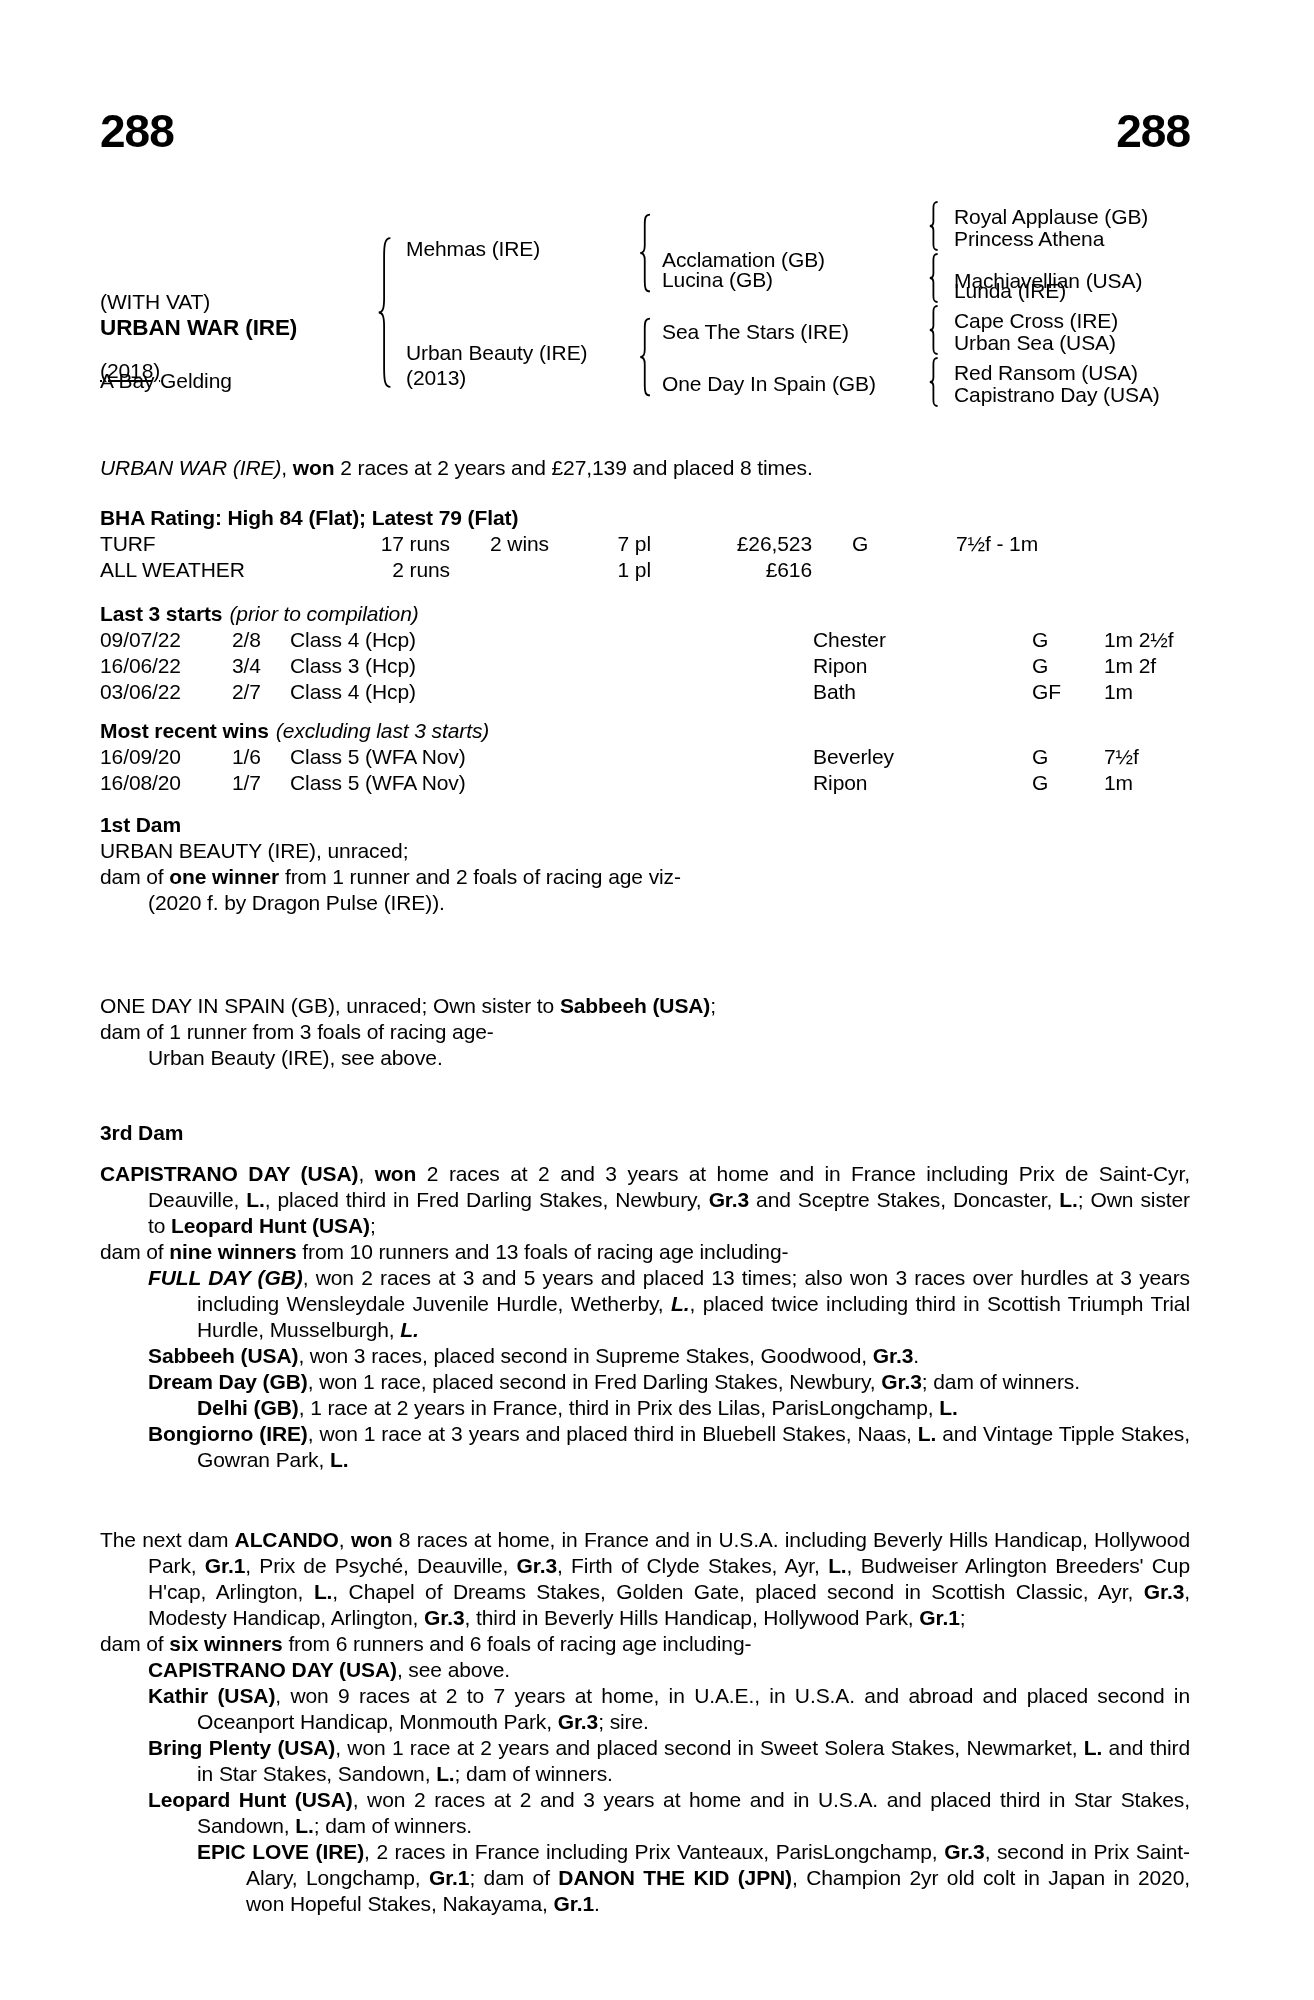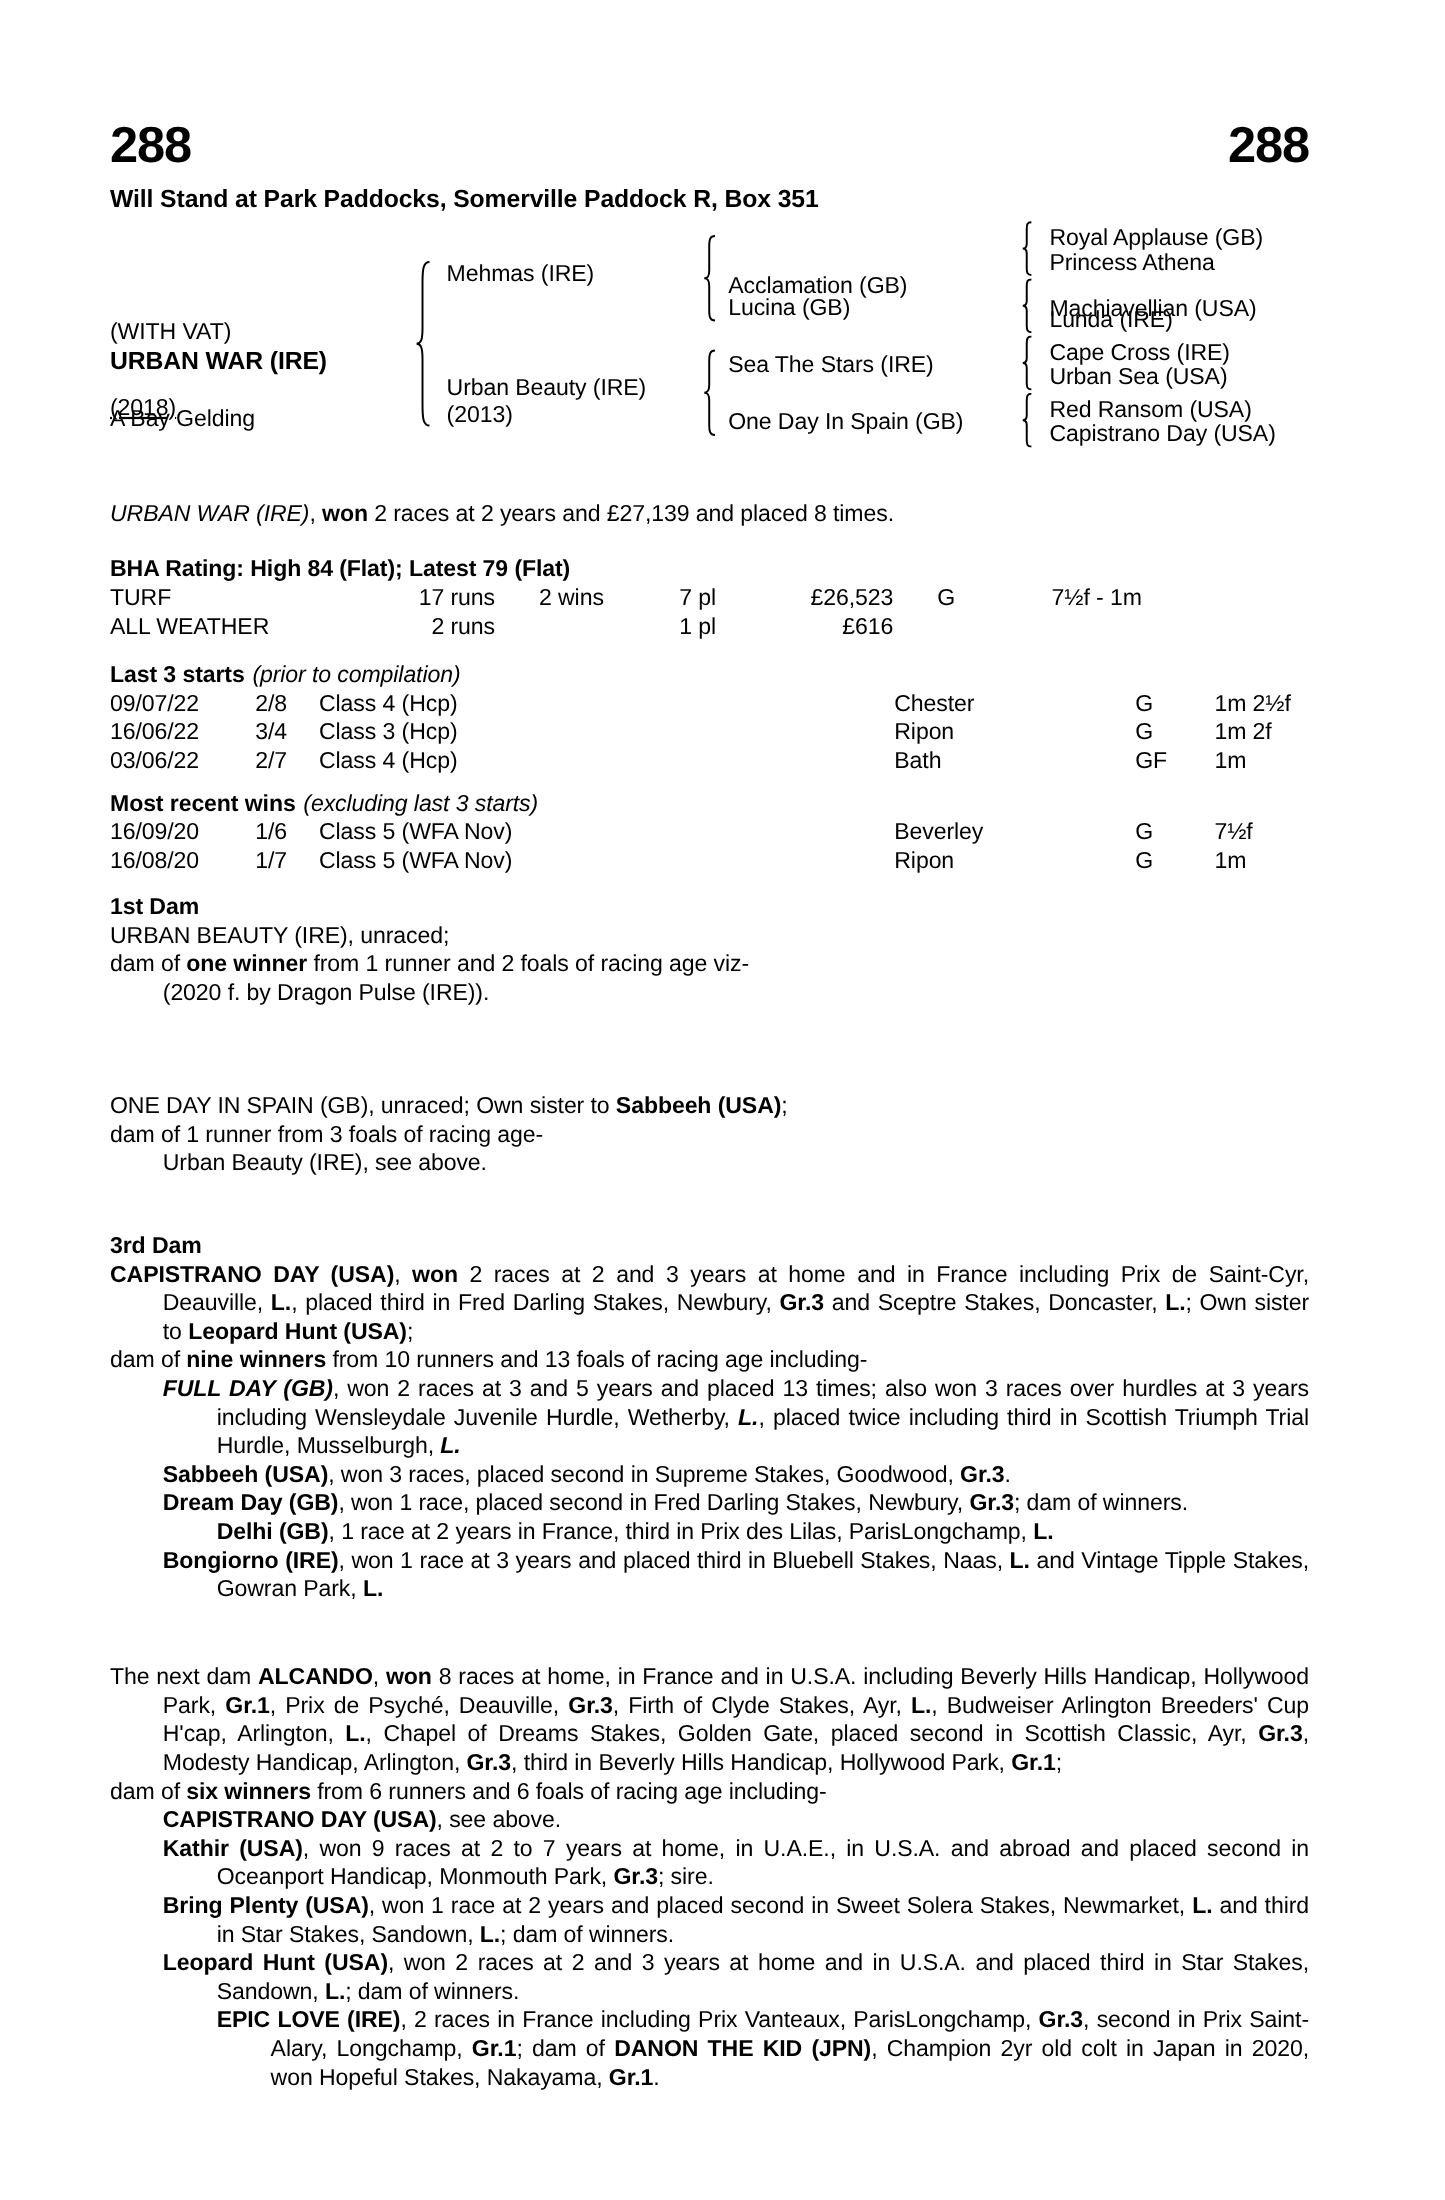--- a/index.html
+++ b/index.html
@@ -30,32 +30,31 @@
   .s0{left:0;} .s1{left:250px;width:100px;text-align:right;} .s2{left:390px;}
   .s3{left:470px;width:81px;text-align:right;} .s4{left:590px;width:122px;text-align:right;}
   .s5{left:752px;} .s6{left:856px;}
   .th .b{margin-right:7px;}
   .last3-head{top:601px;} .last3{top:627px;}
   .wins-head{top:718px;} .wins{top:744px;}
   .r0{left:0;} .r1{left:132px;} .r2{left:190px;} .r3{left:713px;} .r4{left:932px;} .r5{left:1004px;}
   
   .dam-sec{position:absolute;left:100px;width:1090px;}
   .sec-h{font-weight:700;}
-  .p-m{padding-left:48px;text-indent:-48px;text-align:justify;}
+  .p-m{padding-left:48px;text-indent:-48px;text-align:justify;margin-top:15px;}
   .p-0{}
   .p-1{padding-left:97px;text-indent:-49px;text-align:justify;}
   .p-2{padding-left:146px;text-indent:-49px;text-align:justify;}
 </style>
 </head>
 <body>
 
 <div class="page">
   <div class="lot lot-left">288</div>
   <div class="lot lot-right">288</div>
-  <div class="abs stand">Will Stand at Park Paddocks, Somerville Paddock R, Box 351</div>
 
   <div class="abs pedigree" id="pedigree">
       <div class="pl" style="left: 0px; top: 95px;">(WITH VAT)</div>
       <div class="pl subject" style="left: 0px; top: 121px;">URBAN WAR (IRE)</div>
       <div class="pl" style="left: 0px; top: 164px; text-decoration: underline;">(2018)</div>
       <div class="pl" style="left: 0px; top: 174px;">A Bay Gelding</div>
       <svg viewBox="0 0 20 100" preserveAspectRatio="none" class="brace" style="left: 276px; top: 40px; width: 18px; height: 155px;">
         <path d="M16 2 C10 2 9 6 9 14 L9 41 C9 47.5 7.5 50 3 50 C7.5 50 9 52.5 9 59 L9 86 C9 94 10 98 16 98"></path>
       </svg>
       <div class="pl" style="left: 306px; top: 42px;">Mehmas (IRE)</div>

